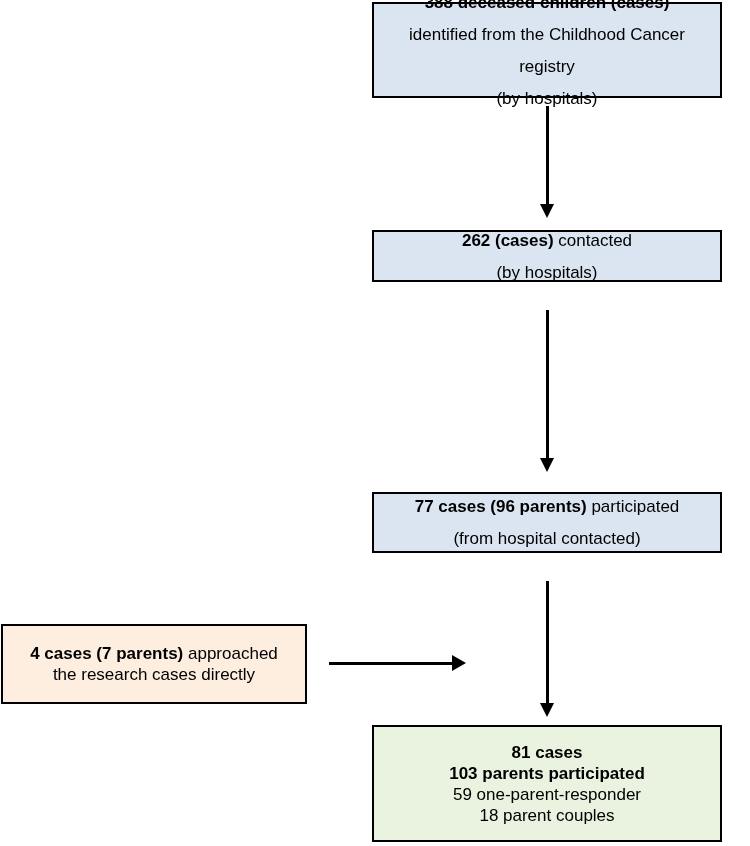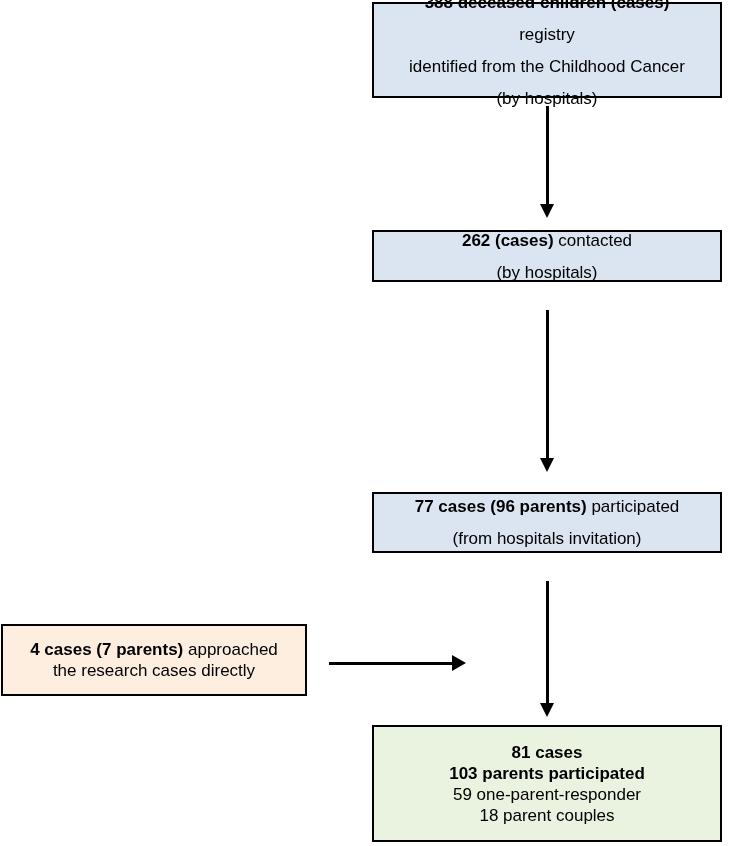--- a/index.html
+++ b/index.html
@@ -59,51 +59,51 @@
     border-left: 14px solid var(--arrow, #000000);
   }
 </style>
 </head>
 <body>
 
 <div class="canvas">
 
   <div class="box box-blue" style="left:372px; top:2px; width:350px; height:96px;">
     <div class="line bold">388 deceased children (cases)</div>
+    <div class="line">identified from the Childhood Cancer</div>
     <div class="line">registry</div>
-    <div class="line">identified from the Childhood Cancer</div>
     <div class="line">(by hospitals)</div>
   </div>
 
   <div class="arrow-v" style="left:540px; top:106px; height:112px;">
     <div class="shaft"></div>
     <div class="head"></div>
   </div>
 
   <div class="box box-blue" style="left:372px; top:230px; width:350px; height:52px;">
     <div class="line"><span class="bold">262 (cases)</span><span> contacted</span></div>
     <div class="line">(by hospitals)</div>
   </div>
 
   <div class="arrow-v" style="left:540px; top:310px; height:162px;">
     <div class="shaft"></div>
     <div class="head"></div>
   </div>
 
   <div class="box box-blue" style="left:372px; top:492px; width:350px; height:61px;">
     <div class="line"><span class="bold">77 cases (96 parents)</span><span> participated</span></div>
-    <div class="line">(from hospitals invitation)</div>
+    <div class="line">(from hospital contacted)</div>
   </div>
 
   <div class="arrow-v" style="left:540px; top:581px; height:136px;">
     <div class="shaft"></div>
     <div class="head"></div>
   </div>
 
-  <div class="box box-cream" style="left:1px; top:624px; width:306px; height:72px;">
+  <div class="box box-cream" style="left:1px; top:624px; width:306px; height:80px;">
     <div class="line"><span class="bold">4 cases (7 parents)</span><span> approached</span></div>
     <div class="line">the research cases directly</div>
   </div>
 
   <div class="arrow-h" style="left:329px; top:655px; width:137px;">
     <div class="shaft"></div>
     <div class="head"></div>
   </div>
 
   <div class="box box-green" style="left:372px; top:725px; width:350px; height:117px;">

